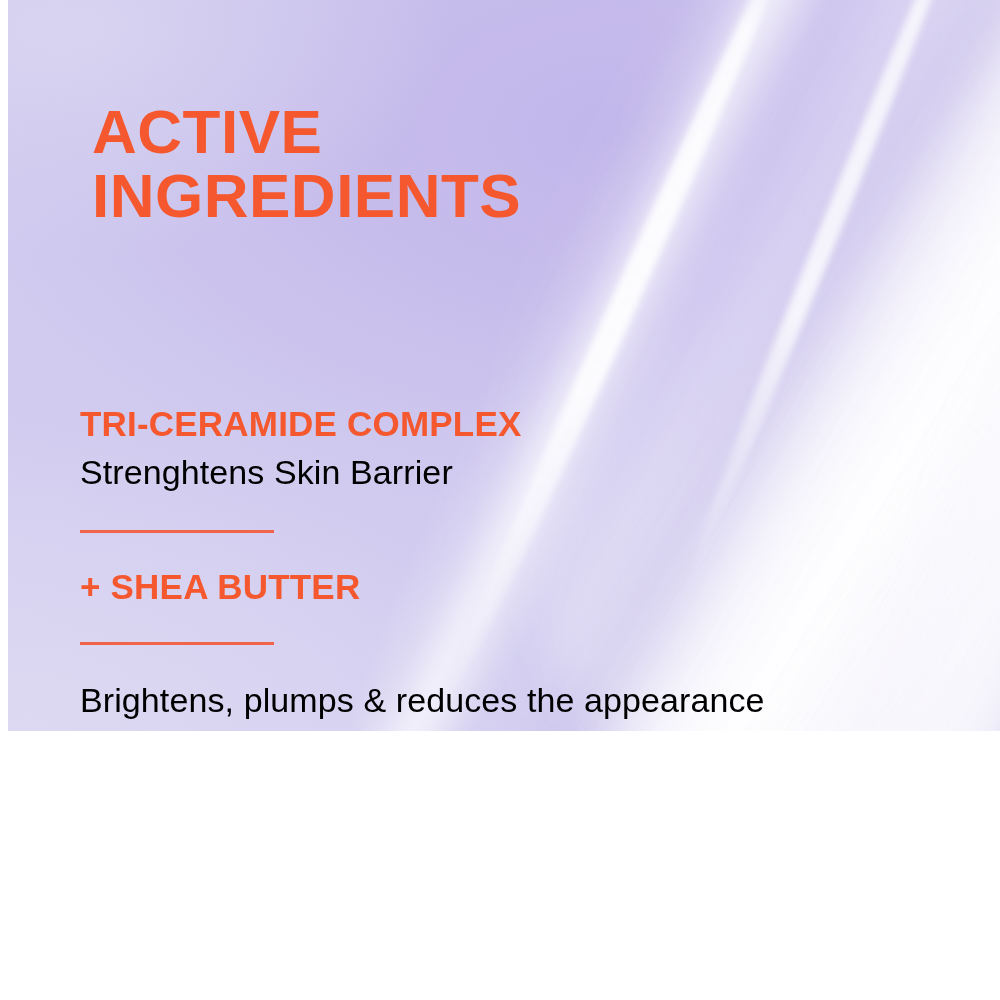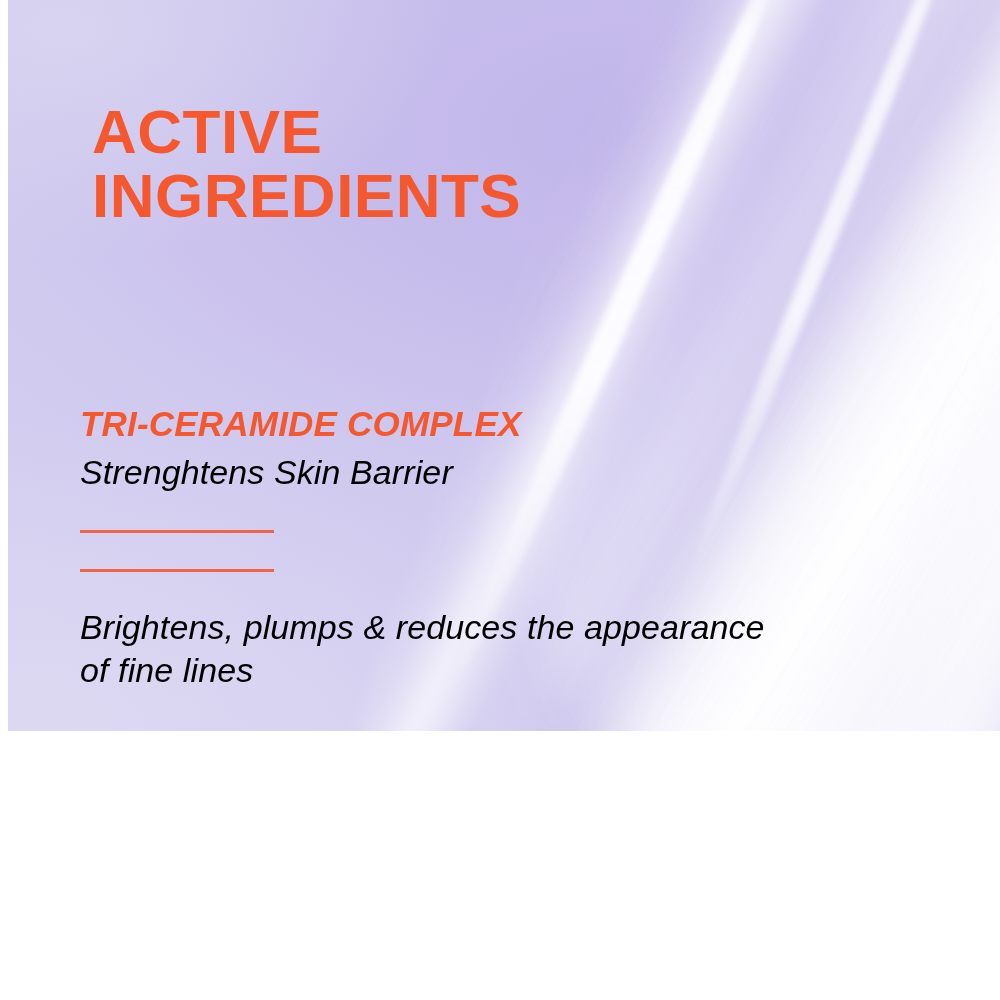--- a/index.html
+++ b/index.html
@@ -205,21 +205,20 @@
 
   .ingredients {
     position: absolute;
     left: 72px;
     top: 404px;
     width: 780px;
   }
 
   .ing-block {
     margin: 0;
-    font-style: italic;
   }
 
   .ing-name {
     color: #f5582e;
     font-size: 35px;
     font-weight: 700;
     letter-spacing: 0.2px;
     line-height: 1.12;
     margin: 0;
   }
@@ -269,20 +268,21 @@
     <div class="ingredients">
 
       <div class="ing-block">
         <div class="ing-name">TRI-CERAMIDE COMPLEX</div>
         <div class="ing-desc">Strenghtens Skin Barrier</div>
       </div>
 
       <hr class="divider">
 
       <div class="ing-block">
+        <div class="ing-name">+ SHEA BUTTER</div>
       </div>
 
       <hr class="divider">
 
       <div class="ing-block">
         <div class="ing-desc">Brightens, plumps &amp; reduces the appearance of fine lines</div>
       </div>
 
     </div>
   </div>

